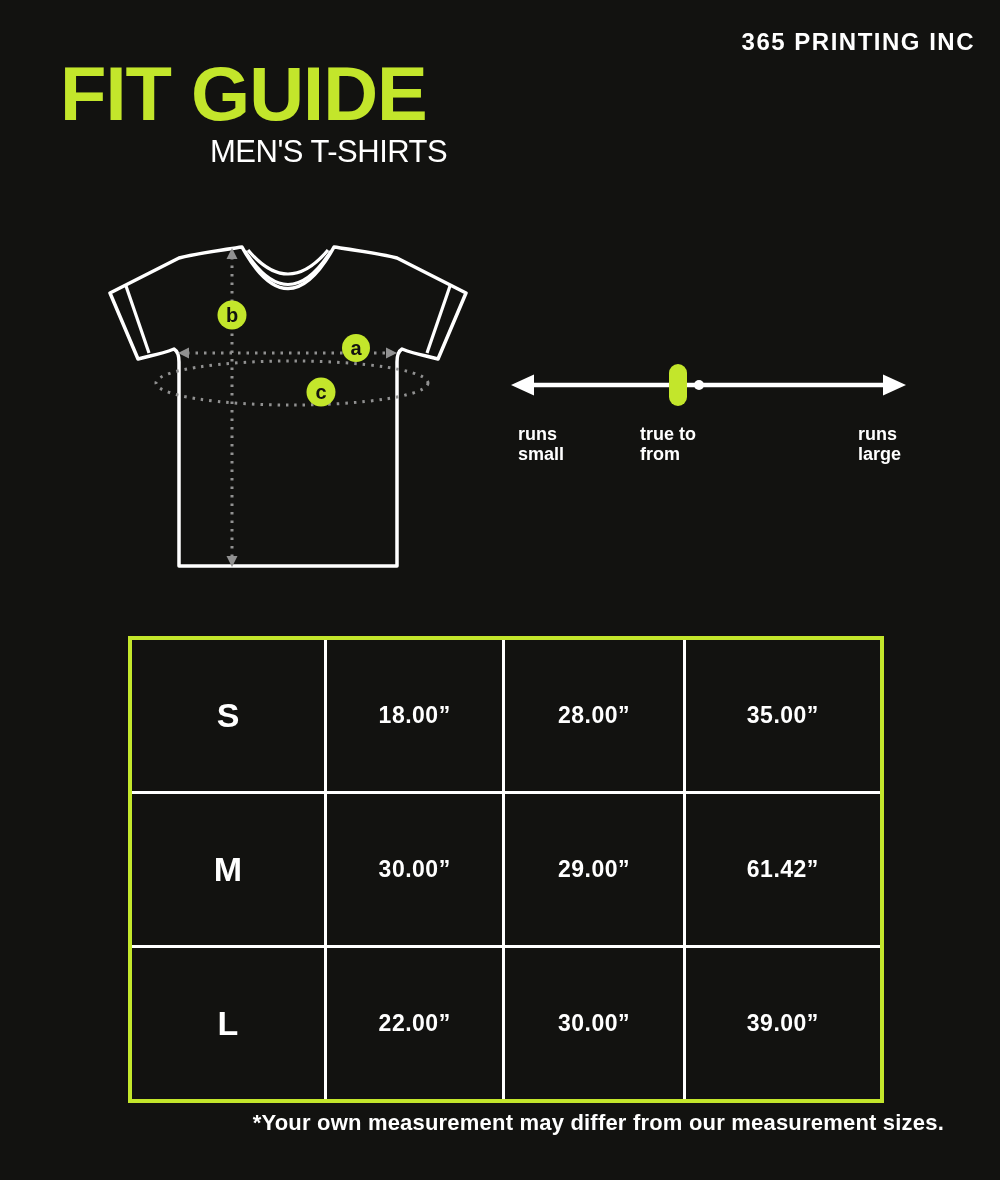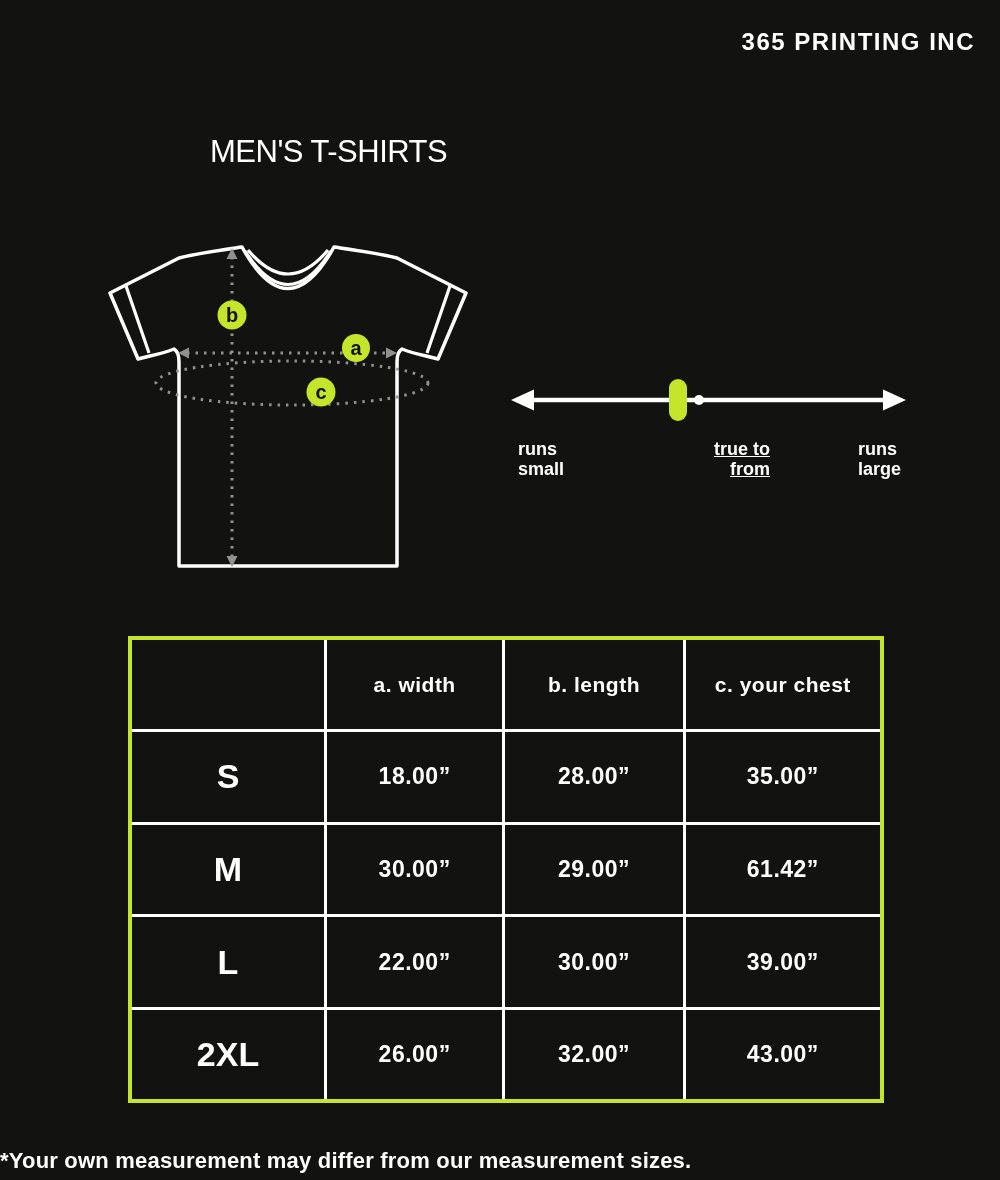--- a/index.html
+++ b/index.html
@@ -21,54 +21,55 @@
   }
   .title{
     position:absolute;left:60px;top:56px;font-size:76px;font-weight:bold;
     letter-spacing:-1px;line-height:1;color:var(--accent);
   }
   .subtitle{
     position:absolute;left:210px;top:136px;font-size:31px;font-weight:normal;
     letter-spacing:-0.5px;line-height:1;color:var(--text);
   }
   .shirt-diagram{position:absolute;left:80px;top:220px;width:420px;height:380px;}
-  .fit-scale{position:absolute;left:490px;top:347px;width:450px;height:150px;}
+  .fit-scale{position:absolute;left:490px;top:332px;width:450px;height:150px;}
   .scale-svg{position:absolute;left:0;top:0;width:450px;height:90px;}
   .scale-label{
     position:absolute;top:92px;font-size:18px;font-weight:bold;line-height:1.12;
     color:var(--text);
   }
   .scale-label span{display:block;}
   .lbl-left{left:28px;text-align:left;}
-  .lbl-center{left:150px;width:130px;text-align:right;text-decoration:underline;}
+  .lbl-center{left:150px;width:130px;text-align:left;}
   .lbl-right{left:368px;text-align:left;}
   .size-table{
     position:absolute;left:128px;top:636px;width:756px;height:467px;
     border-collapse:collapse;table-layout:fixed;
     border:4px solid var(--accent);
   }
   .size-table td,.size-table th{
     border:3px solid #ffffff;vertical-align:middle;text-align:center;
     color:var(--text);height:63px;background:var(--bg);
   }
   .size-table th{font-size:21px;font-weight:bold;letter-spacing:0.5px;}
   .cell-size{font-size:34px;font-weight:bold;}
   .cell-val{font-size:23px;font-weight:bold;letter-spacing:0.5px;}
   .footnote{
-    position:absolute;left:0;top:1110px;width:944px;text-align:left;
-    font-size:22px;font-weight:bold;color:var(--text);letter-spacing:0.2px;margin-top:38px;
+    position:absolute;left:0;top:1110px;width:944px;text-align:right;
+    font-size:22px;font-weight:bold;color:var(--text);letter-spacing:0.2px;
   }
 </style>
 </head>
 <body>
 
 <div class="canvas">
 
   <div class="brand">365 PRINTING INC</div>
 
+  <div class="title">FIT GUIDE</div>
   <div class="subtitle">MEN'S T-SHIRTS</div>
 
   <svg class="shirt-diagram" viewBox="0 0 420 380" xmlns="http://www.w3.org/2000/svg">
 
     <g>
       <path d="M 162 27
                C 141 30 118 33 99 38
                L 30 73
                L 58 139
                L 70 136
@@ -143,48 +144,36 @@
   </div>
 
   <table class="size-table">
     <colgroup>
       <col style="width:26%">
       <col style="width:23.7%">
       <col style="width:24%">
       <col style="width:26.3%">
     </colgroup>
     <tbody>
-        <tr>
-      <th></th>
-      <th>a. width</th>
-      <th>b. length</th>
-      <th>c. your chest</th>
-    </tr>
     <tr>
       <td class="cell-size">S</td>
       <td class="cell-val">18.00”</td>
       <td class="cell-val">28.00”</td>
       <td class="cell-val">35.00”</td>
     </tr>
     <tr>
       <td class="cell-size">M</td>
       <td class="cell-val">30.00”</td>
       <td class="cell-val">29.00”</td>
       <td class="cell-val">61.42”</td>
     </tr>
     <tr>
       <td class="cell-size">L</td>
       <td class="cell-val">22.00”</td>
       <td class="cell-val">30.00”</td>
       <td class="cell-val">39.00”</td>
     </tr>
-    <tr>
-      <td class="cell-size">2XL</td>
-      <td class="cell-val">26.00”</td>
-      <td class="cell-val">32.00”</td>
-      <td class="cell-val">43.00”</td>
-    </tr>
   </tbody>
     </table>
 
   <div class="footnote">*Your own measurement may differ from our measurement sizes.</div>
 
 </div>
 
 </body></html>

